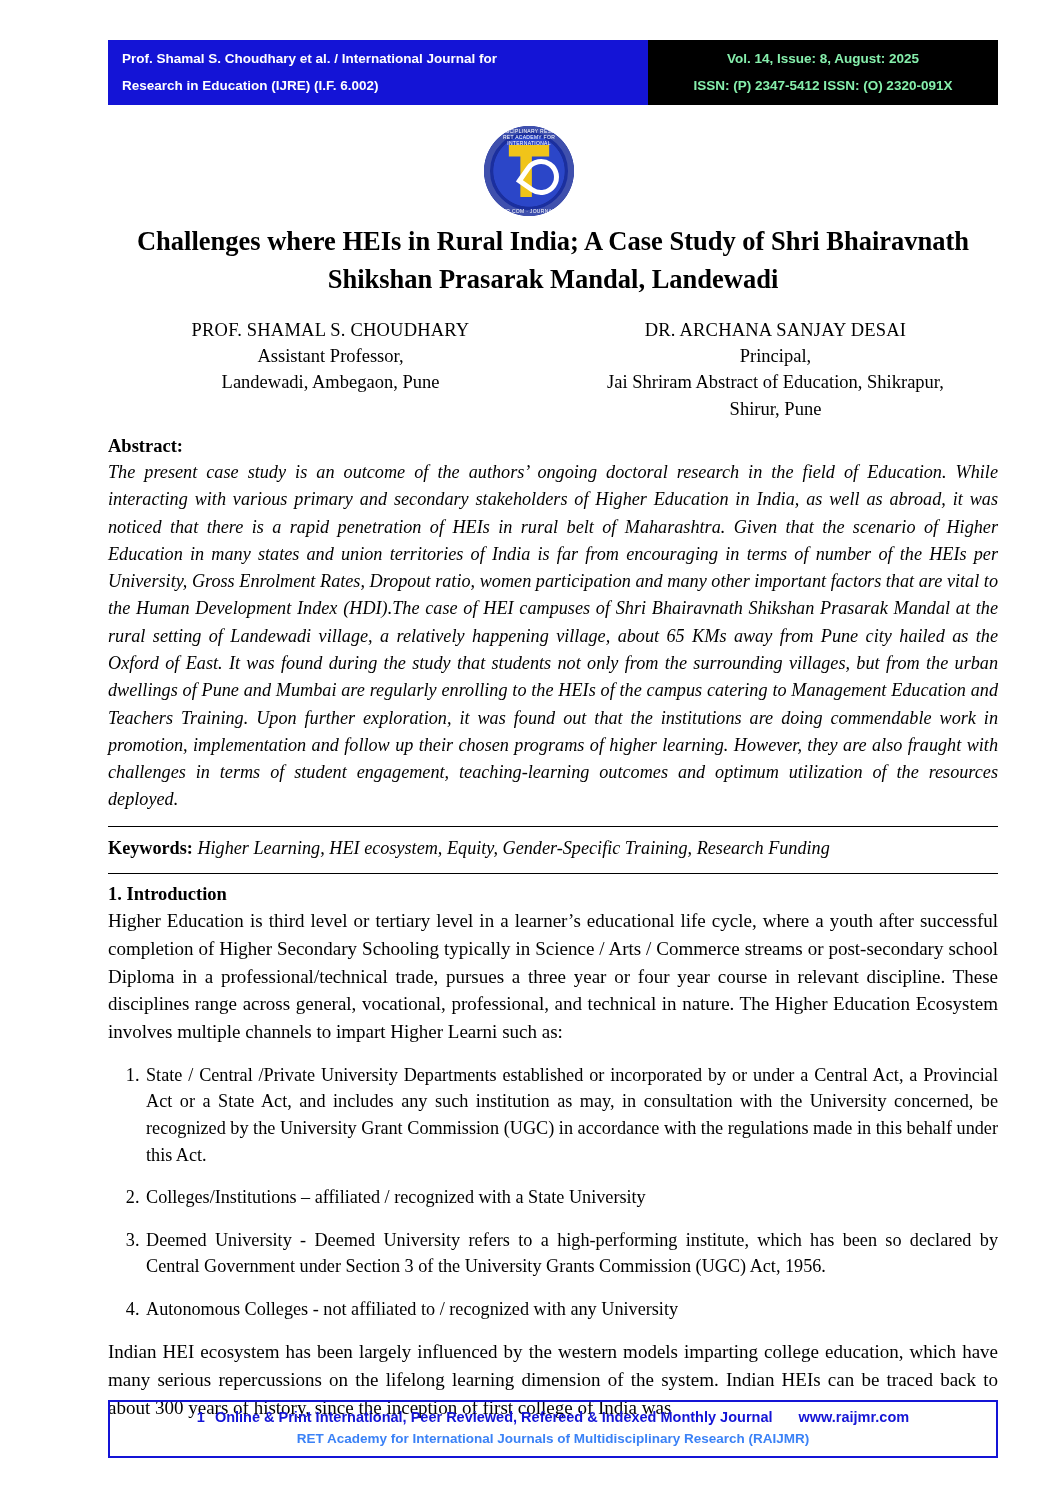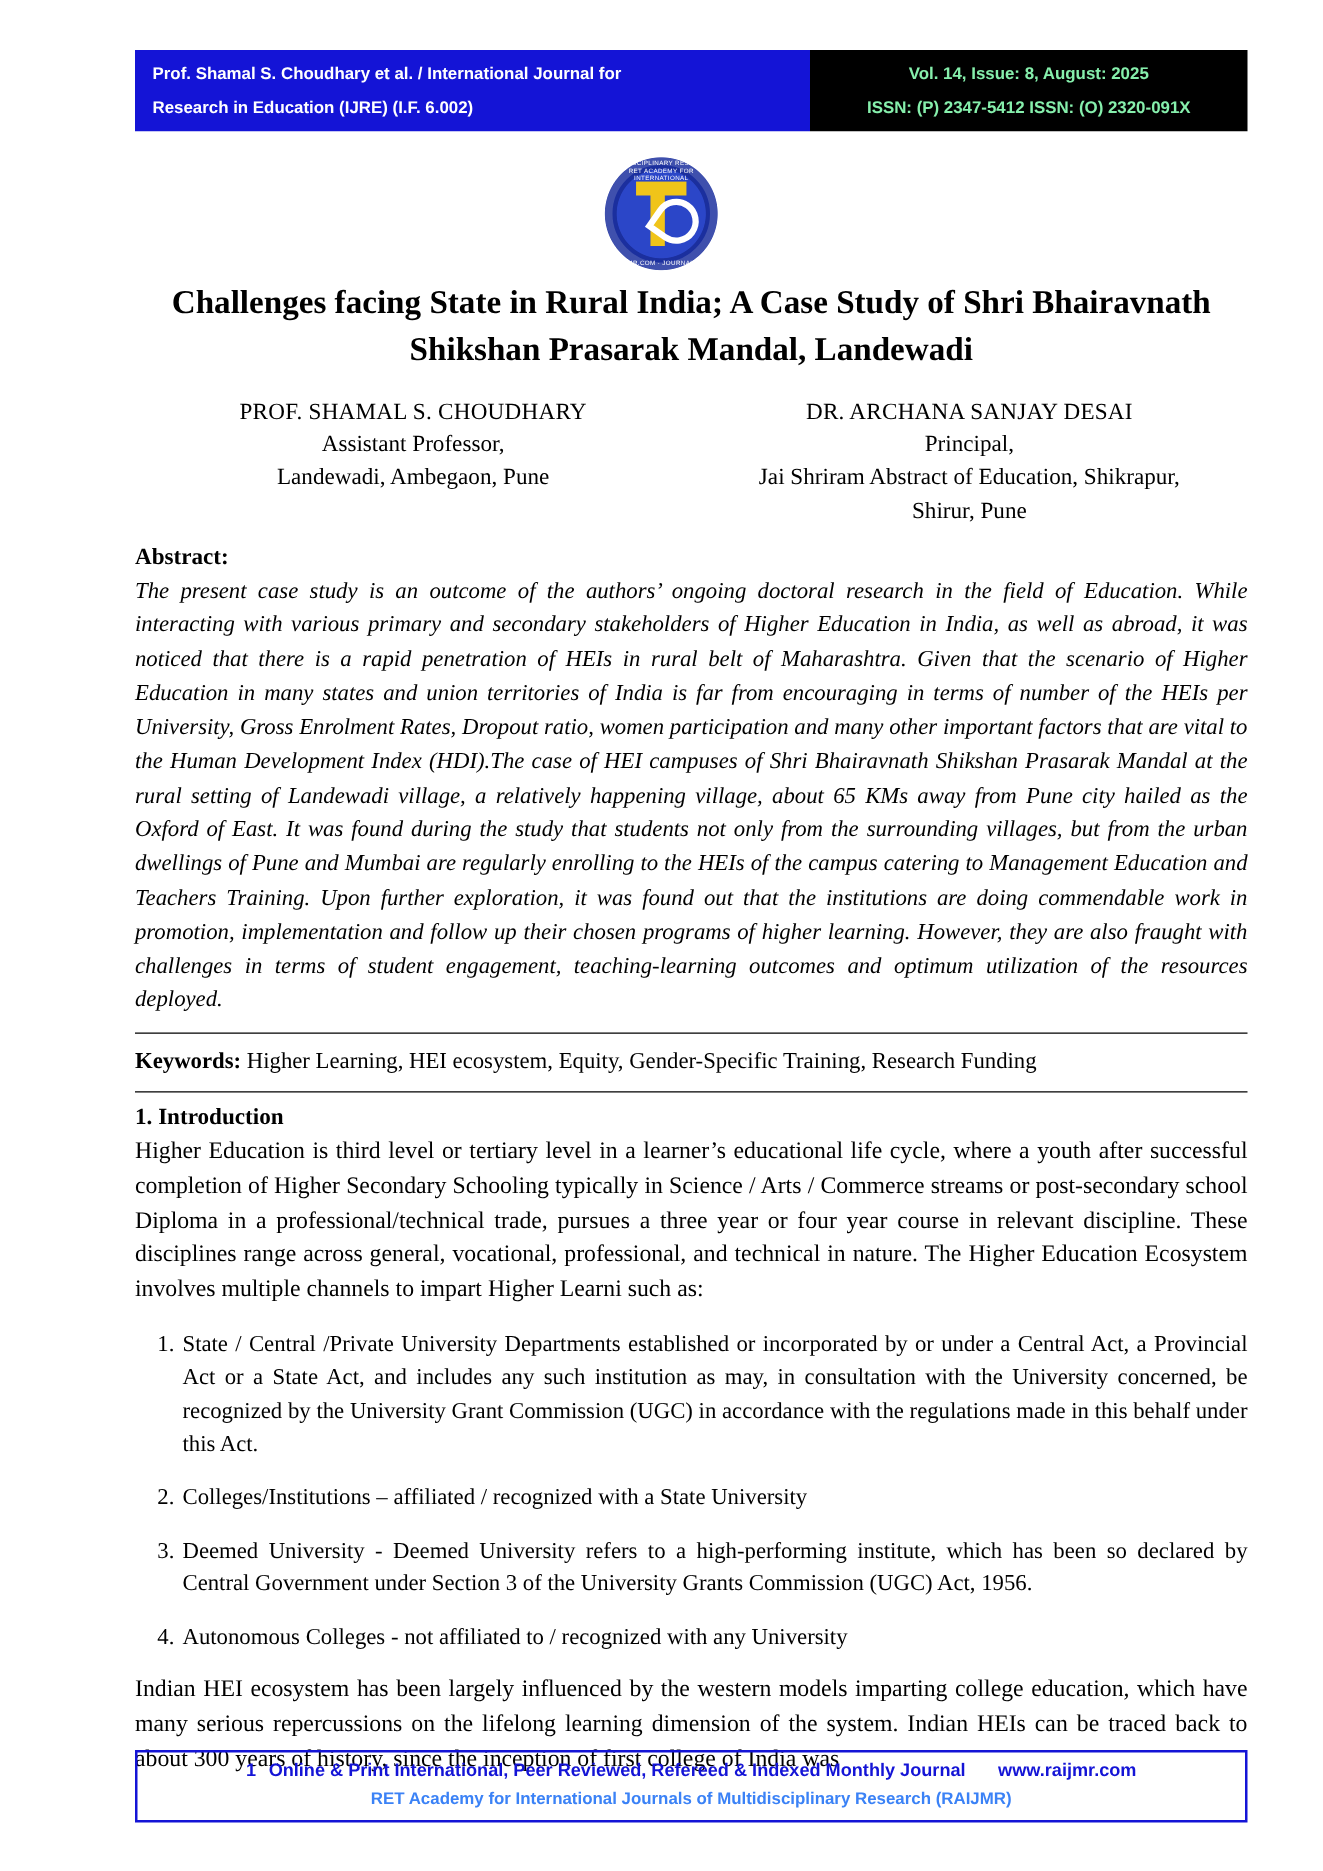--- a/index.html
+++ b/index.html
@@ -173,21 +173,21 @@
     border: none;
     border-top: 1.6px solid #000;
     margin: 12px 0 8px 0;
   }
   .keywords {
     font-size: 18.2px;
     line-height: 1.45;
     margin: 0 0 8px 0;
   }
   .keywords .kw-label { font-weight: bold; }
-  .keywords .kw-body { }
+  .keywords .kw-body { font-style: italic; }
 
   h2.section {
     font-size: 18.5px;
     font-weight: bold;
     margin: 10px 0 2px 0;
   }
   p.body-text {
     font-size: 19px;
     line-height: 1.46;
     text-align: justify;
@@ -256,21 +256,21 @@
       <div class="ring-text"></div>
       <div class="label-top">MULTIDISCIPLINARY RESEARCH · RET ACADEMY FOR INTERNATIONAL</div>
       <div class="inner"></div>
       <div class="swirl"></div>
       <div class="label-bottom">RAIJMR.COM · JOURNALS OF</div>
     </div>
   </div>
 
   <div class="content">
 
-    <h1 class="title">Challenges facing State in Rural India; A Case Study of Shri Bhairavnath Shikshan Prasarak Mandal, Landewadi</h1>
+    <h1 class="title">Challenges where HEIs in Rural India; A Case Study of Shri Bhairavnath Shikshan Prasarak Mandal, Landewadi</h1>
 
     <div class="authors">
       <div class="author-col">
         <div class="name">PROF. SHAMAL S. CHOUDHARY</div>
         <div>Assistant Professor,</div>
         <div>Landewadi, Ambegaon, Pune</div>
       </div>
       <div class="author-col">
         <div class="name">DR. ARCHANA SANJAY DESAI</div>
         <div>Principal,</div>

